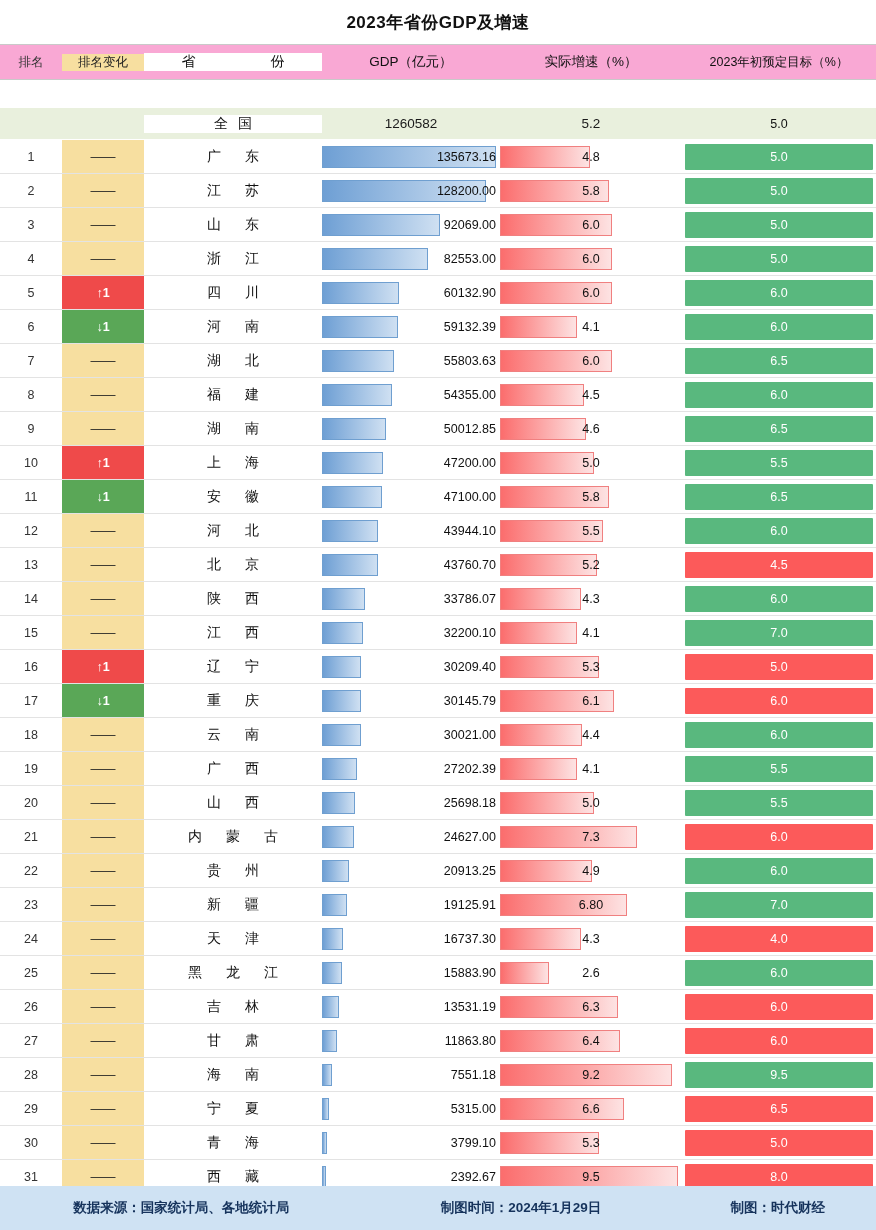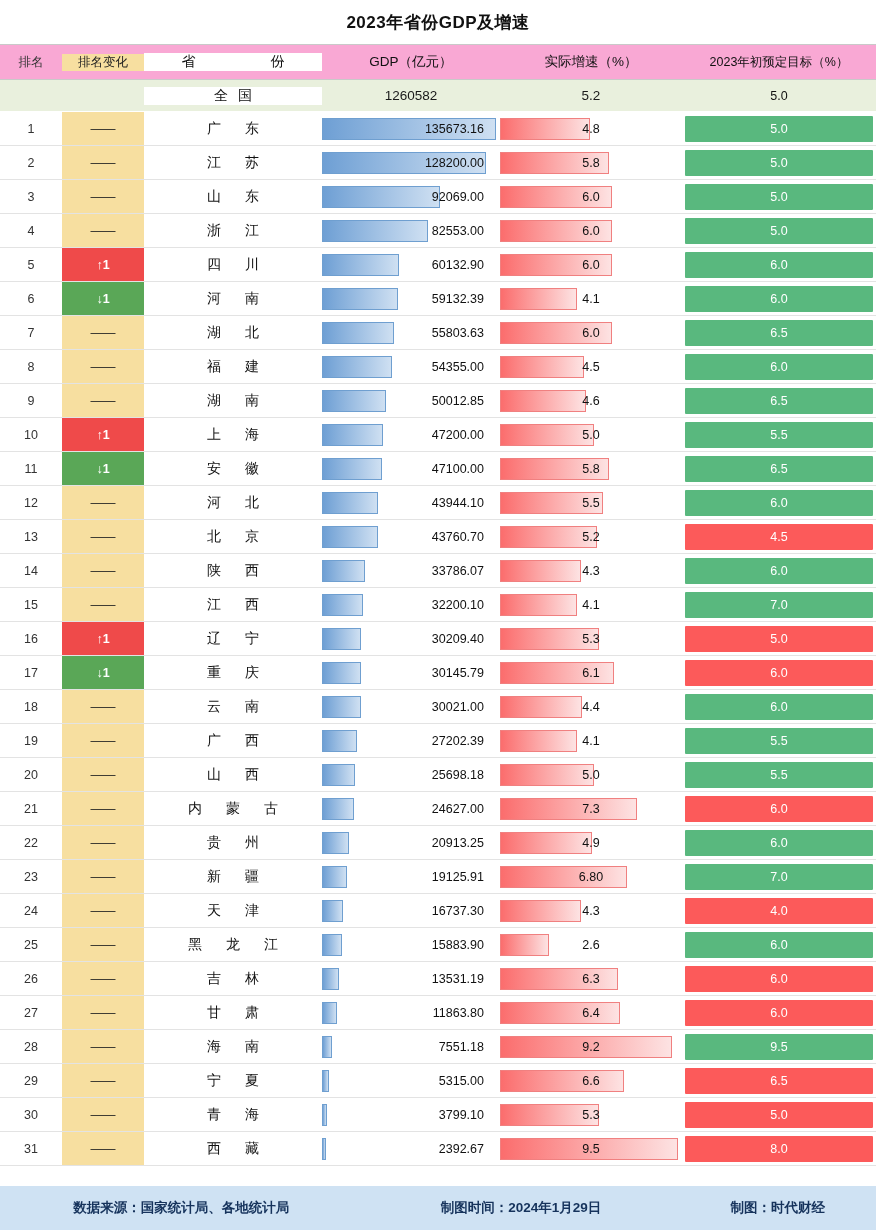--- a/index.html
+++ b/index.html
@@ -53,20 +53,21 @@
   .c-growth    { width: 182px; flex: 0 0 182px; }
   .c-target    { width: 194px; flex: 0 0 194px; }
   
   .national-row {
     display: flex;
     align-items: center;
     height: 32px;
     background: #e9f0dd;
     font-size: 13.5px;
     border-bottom: 1px solid #ffffff;
+    margin-top: 28px;
   }
   .national-row .cell { text-align: center; }
   .national-row .c-prov { font-size: 14px; letter-spacing: 6px; padding-left: 6px;}
   
   .rows { }
   .row {
     display: flex;
     align-items: stretch;
     height: 34px;
     border-bottom: 1px solid #e3e3e3;
@@ -111,21 +112,21 @@
     left: 0;
     top: 2px;
     height: 22px;
     border: 1px solid #6f9fd0;
     background: linear-gradient(to right, #6e9fd4, #cfe0f2);
   }
   .bar-label {
     position: relative;
     width: 100%;
     text-align: right;
-    padding-right: 16px;
+    padding-right: 4px;
     font-size: 12.5px;
     color: #111;
     z-index: 2;
   }
   
   .cell.c-growth {
     justify-content: flex-start;
   }
   .bar-growth {
     position: absolute;

